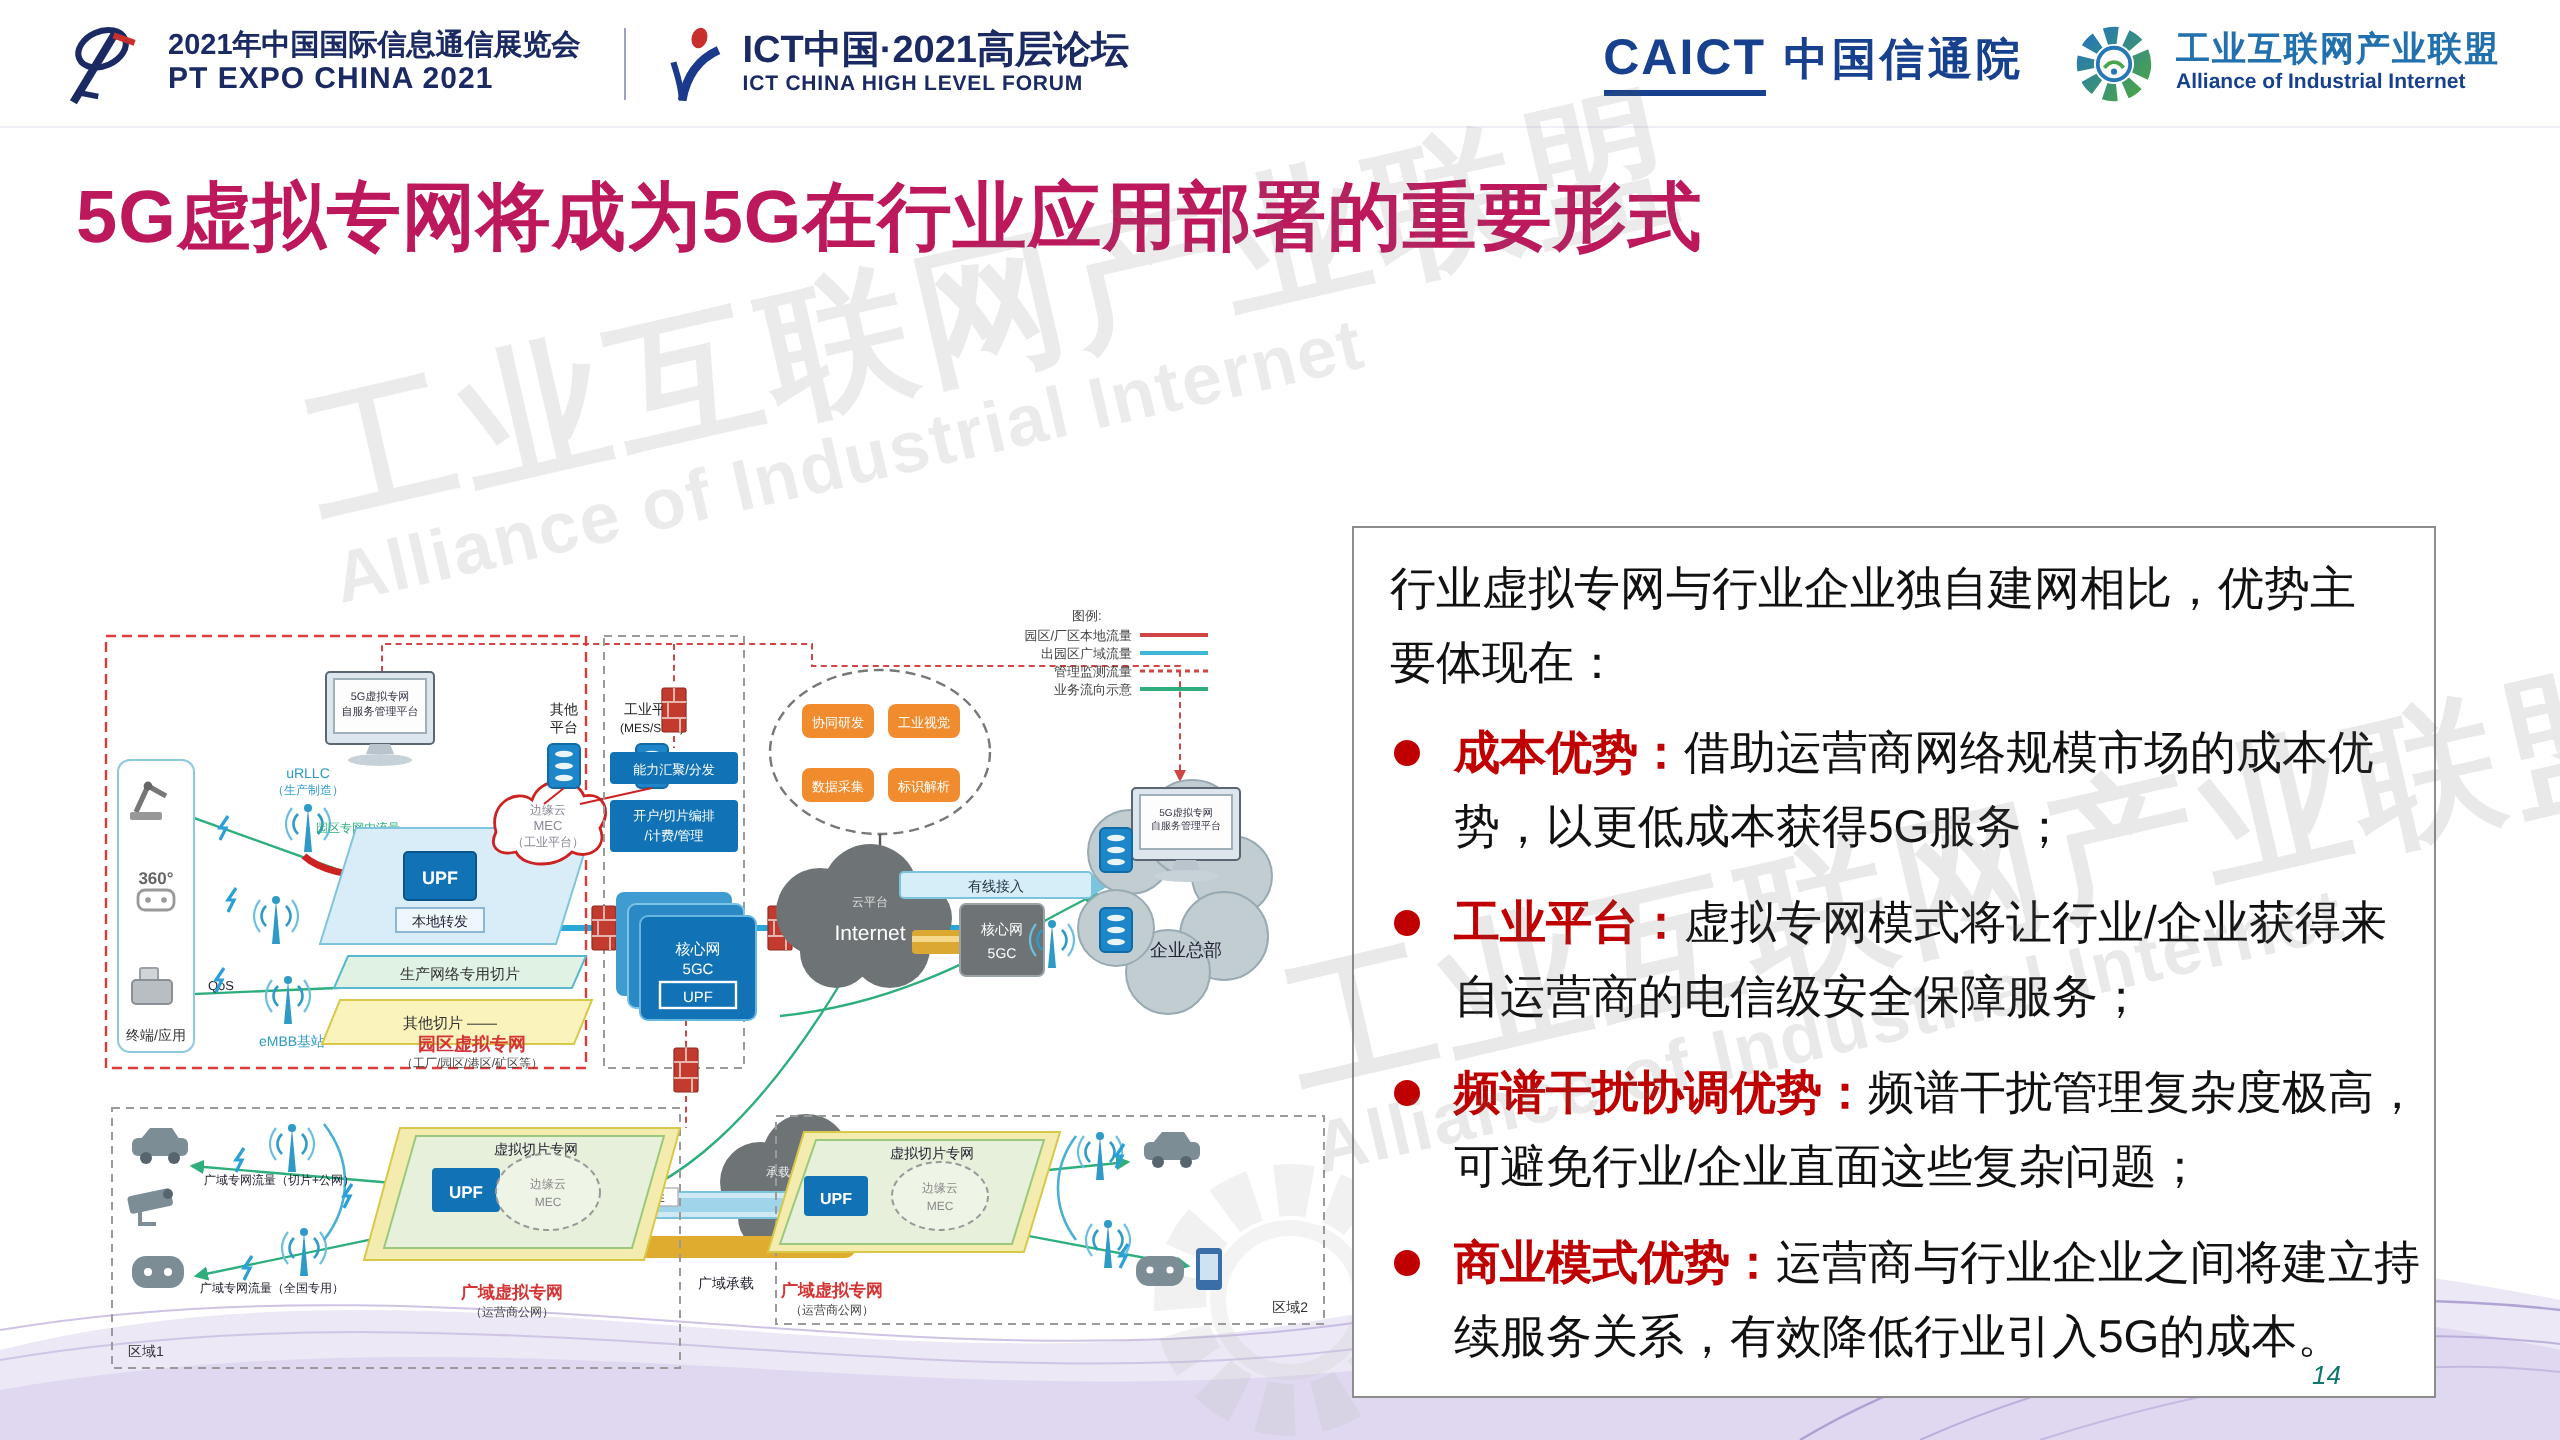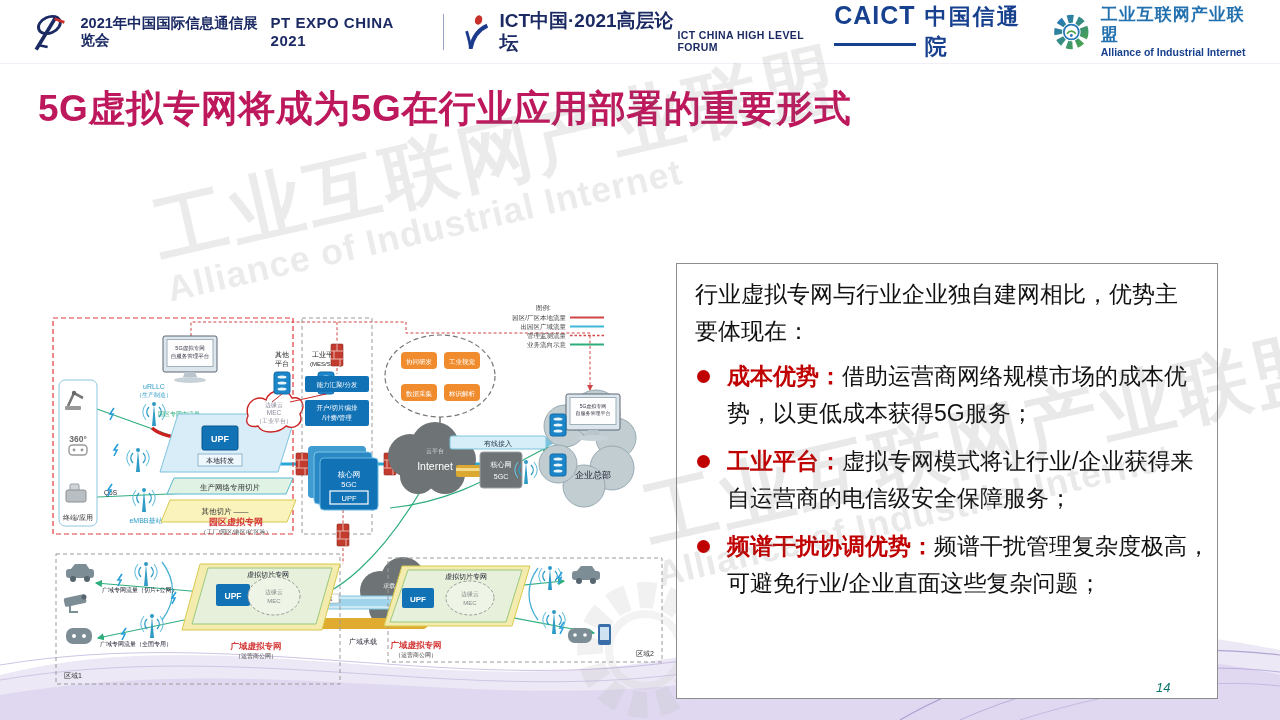--- a/index.html
+++ b/index.html
@@ -3,29 +3,29 @@
 <meta charset="utf-8">
 <style>
   html,body{margin:0;padding:0;background:#555;}
   .slide{position:relative;width:1280px;height:720px;background:#ffffff;overflow:hidden;
          font-family:"Liberation Sans","DejaVu Sans",sans-serif;margin:0 auto;}
   
   .hdr{position:absolute;top:0;left:0;right:0;height:64px;background:#fff;z-index:3;
        display:flex;align-items:center;justify-content:space-between;padding:0 30px;box-sizing:border-box;
        border-bottom:1px solid #f0eef6;}
   .hgrp{display:flex;align-items:center;gap:10px;}
-  .hlines{display:flex;flex-direction:row;line-height:1.15;align-items:flex-end;}
+  .hlines{display:flex;flex-direction:column;line-height:1.15;}
   .expo-l1{font-size:14.5px;font-weight:800;color:#1b2a63;}
   .expo-l2{font-size:15px;font-weight:800;color:#1b2a63;letter-spacing:.5px;}
   .hdr-div{width:1px;height:36px;background:#9aa2c2;margin:0 12px;}
   .ict-l1{font-size:19px;font-weight:800;color:#1b2a63;}
   .ict-l2{font-size:10.5px;font-weight:800;color:#1b2a63;letter-spacing:.4px;}
   .caict-wrap{display:flex;align-items:baseline;gap:9px;margin-right:14px;}
   .caict-logo{font-size:25px;font-weight:800;color:#17418e;letter-spacing:1px;
-      background-image:linear-gradient(to top,#17418e 3px,transparent 3px);padding-bottom:16px;}
+      background-image:linear-gradient(to top,#17418e 3px,transparent 3px);padding-bottom:4px;}
   .caict-name{font-size:22px;font-weight:800;color:#17418e;letter-spacing:2px;}
   .aii-lines{display:flex;flex-direction:column;line-height:1.2;}
   .aii-cn{font-size:17px;font-weight:800;color:#2270ae;letter-spacing:1px;}
   .aii-en{font-size:10.5px;font-weight:700;color:#17418e;}
   
   .title{position:absolute;left:38px;top:84px;font-size:37px;font-weight:900;color:#be185d;
          letter-spacing:.5px;z-index:2;}
   .def{position:absolute;left:63px;top:156px;width:1155px;font-size:25px;color:#1c1c1c;
        line-height:52px;z-index:2;}
   .def b{font-weight:800;}
@@ -435,20 +435,24 @@
         <span class="blead">成本优势：</span><span>借助运营商网络规模市场的成本优势，以更低成本获得5G服务；</span>
       </div>
       <div class="bitem">
         <span class="bdot"></span>
         <span class="blead">工业平台：</span><span>虚拟专网模式将让行业/企业获得来自运营商的电信级安全保障服务；</span>
       </div>
       <div class="bitem">
         <span class="bdot"></span>
         <span class="blead">频谱干扰协调优势：</span><span>频谱干扰管理复杂度极高，可避免行业/企业直面这些复杂问题；</span>
       </div>
+      <div class="bitem">
+        <span class="bdot"></span>
+        <span class="blead">商业模式优势：</span><span>运营商与行业企业之间将建立持续服务关系，有效降低行业引入5G的成本。</span>
+      </div>
     </div>
   </div>
 
   <div class="wm" style="left:150px;top:115px">
     <span class="cn">工业互联网产业联盟</span>
     <span class="en">Alliance of Industrial Internet</span>
   </div>
   <div class="wm wm2" style="left:640px;top:400px">
     <span class="cn">工业互联网产业联盟</span>
     <span class="en">Alliance of Industrial Internet</span>

